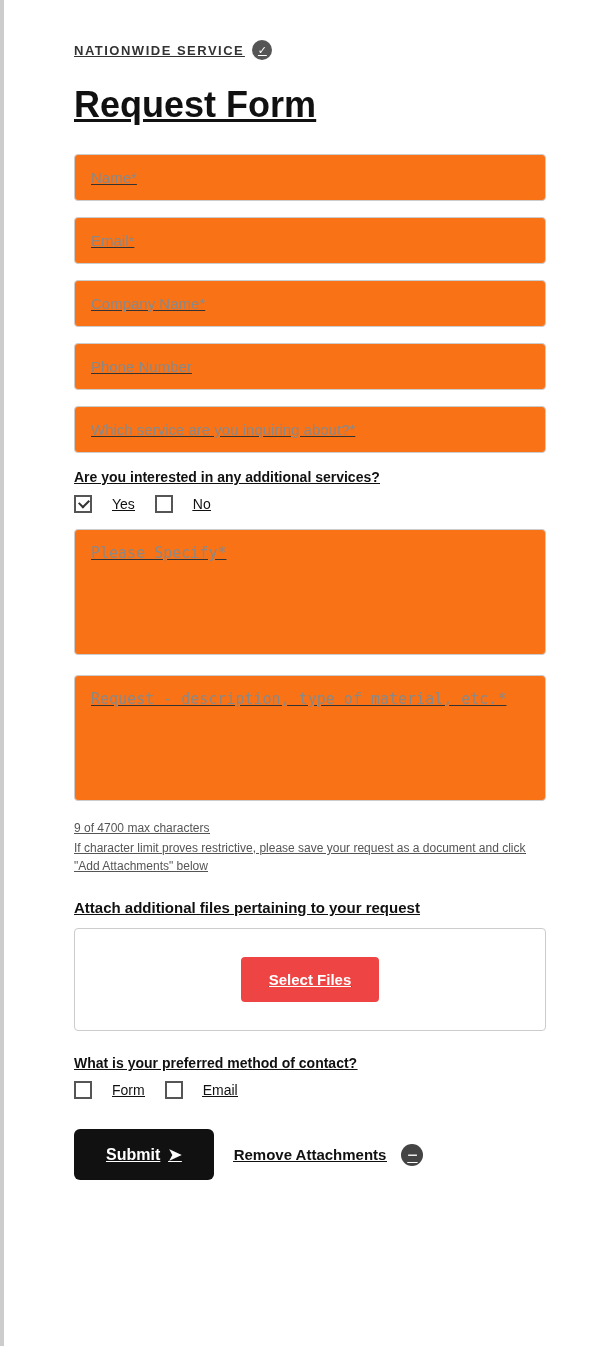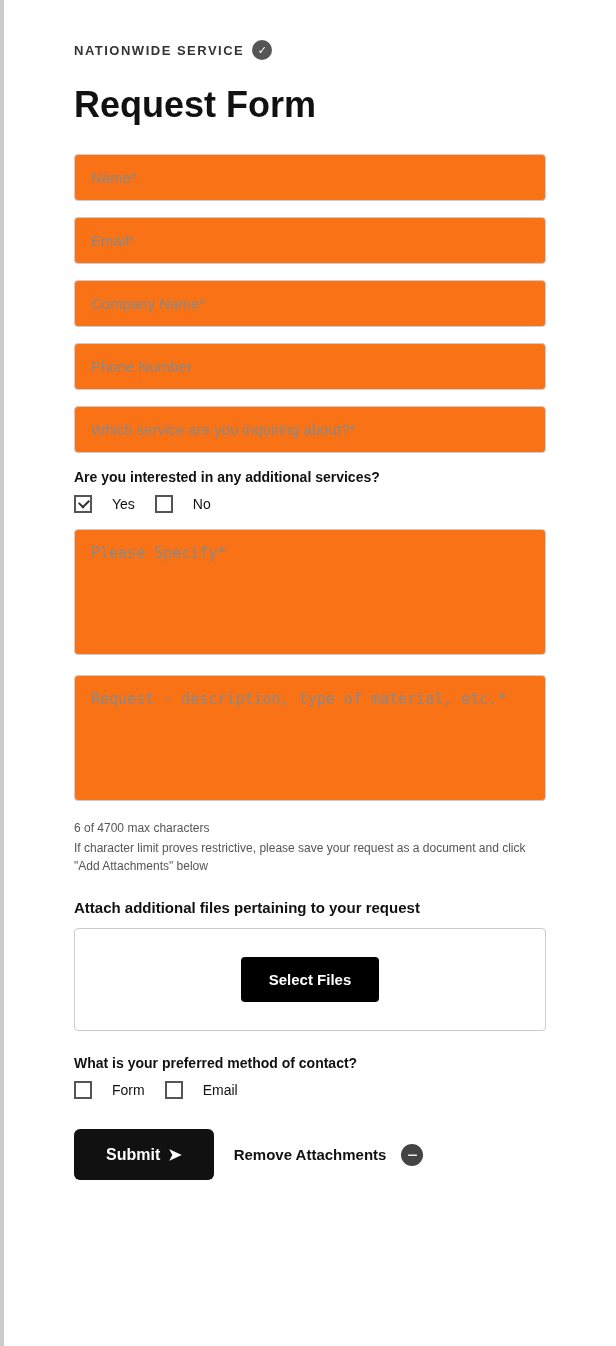--- a/index.html
+++ b/index.html
@@ -1,15 +1,15 @@
 <!DOCTYPE html>
 <html><head>
   <meta charset="utf-8">
   <style>
-    * { box-sizing: border-box; margin: 0; padding: 0; }
+    * { box-sizing: border-box; margin: 0; padding: 0; text-decoration: underline; }
     body {
       background: #f0f0f0;
       font-family: -apple-system, BlinkMacSystemFont, 'Segoe UI', sans-serif;
       display: flex;
       justify-content: center;
       min-height: 1346px;
     }
     .page-container {
       width: 616px;
       background: #fff;
@@ -133,21 +133,21 @@
       border: 1px solid #ccc;
       border-radius: 4px;
       padding: 28px 16px;
       display: flex;
       align-items: center;
       justify-content: center;
       margin-bottom: 24px;
       min-height: 100px;
     }
     .select-files-btn {
-      background: #000000;
+      background: #ef4444;
       color: #fff;
       border: none;
       padding: 14px 28px;
       font-size: 15px;
       font-weight: 600;
       border-radius: 4px;
       cursor: pointer;
     }
     .contact-section {
       margin-bottom: 30px;
@@ -231,21 +231,21 @@
     <label class="checkbox-item">
       <input type="checkbox" class="checkbox-input" style="">
       <span class="checkbox-label">No</span>
     </label>
   </div>
 
   <textarea class="form-field" placeholder="Please Specify*" style=""></textarea>
 
   <textarea class="form-field" placeholder="Request - description, type of material, etc.*" style=""></textarea>
 
-  <div class="char-limit-text">6 of 4700 max characters</div>
+  <div class="char-limit-text">9 of 4700 max characters</div>
   <div class="char-limit-hint">If character limit proves restrictive, please save your request as a document and click "Add Attachments" below</div>
 
   <div class="attach-label">Attach additional files pertaining to your request</div>
 
   <div class="file-drop-zone">
     <button class="select-files-btn">Select Files</button>
   </div>
 
   <div class="contact-section">
     <div class="question-label">What is your preferred method of contact?</div>

